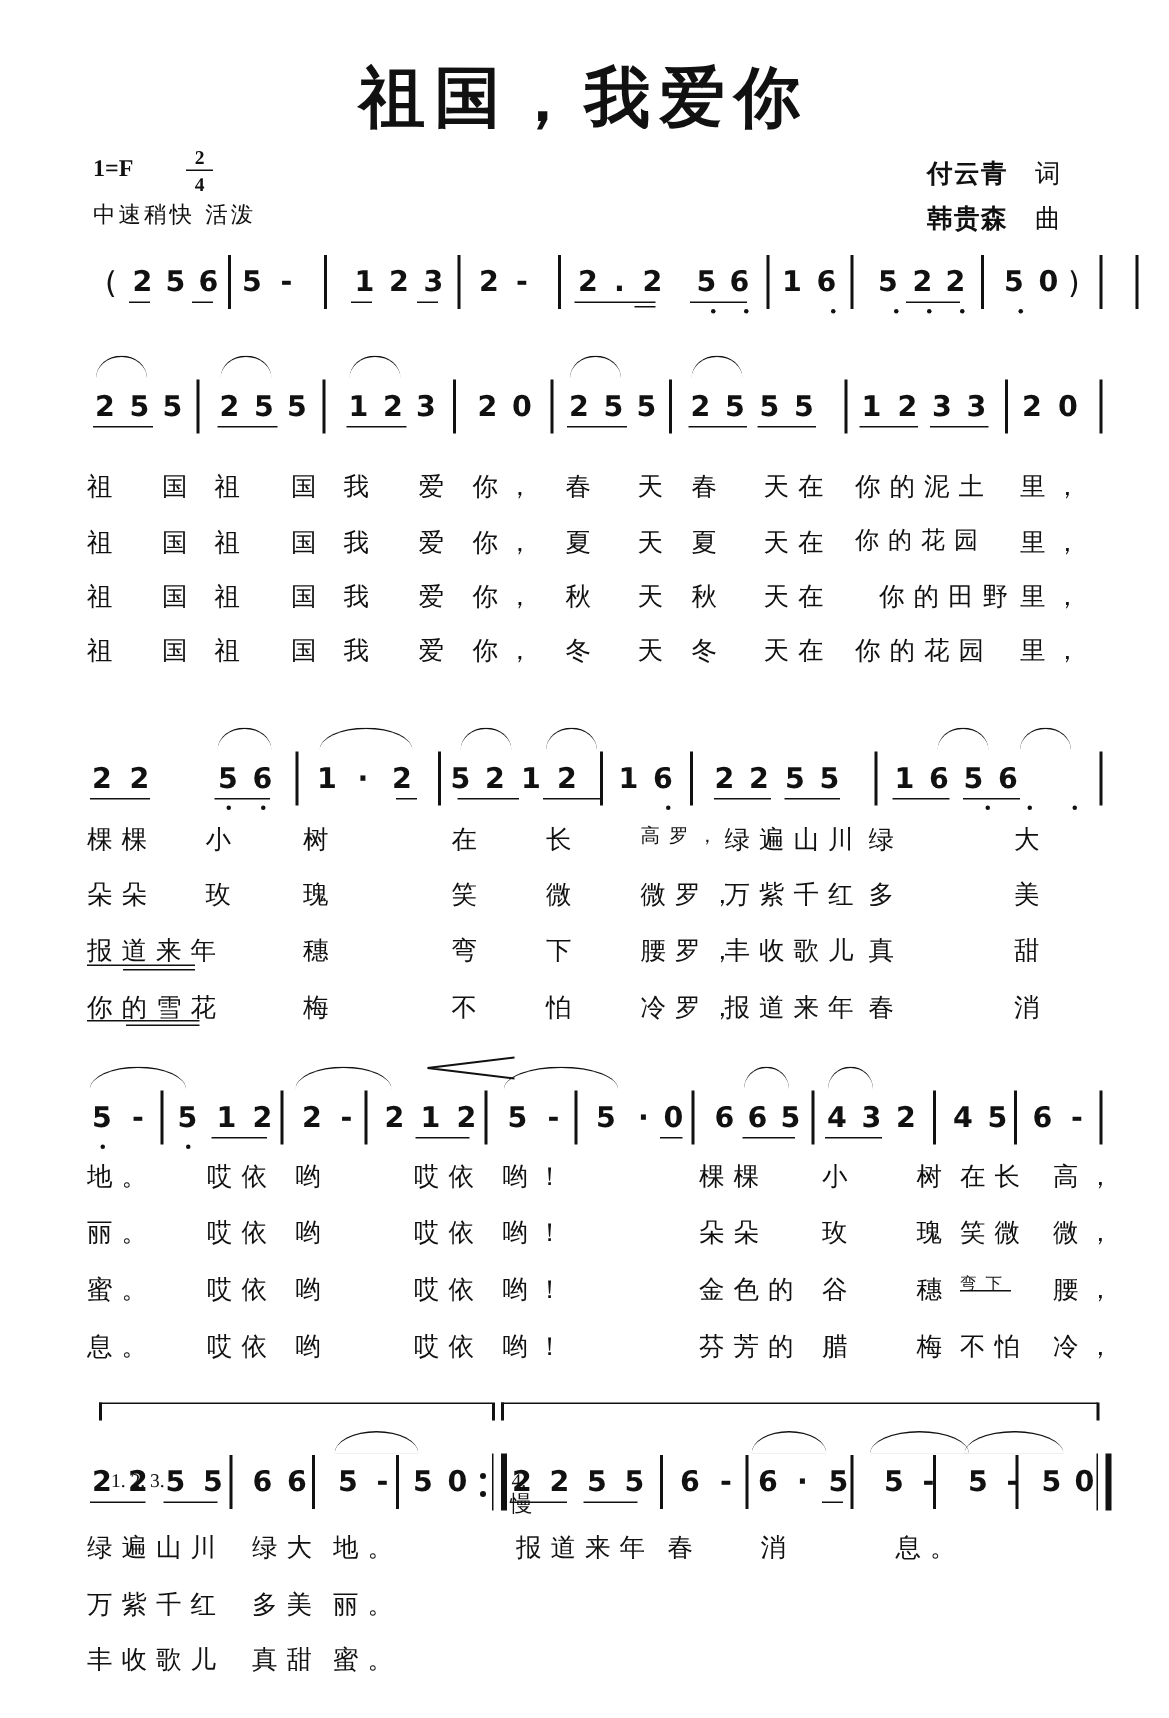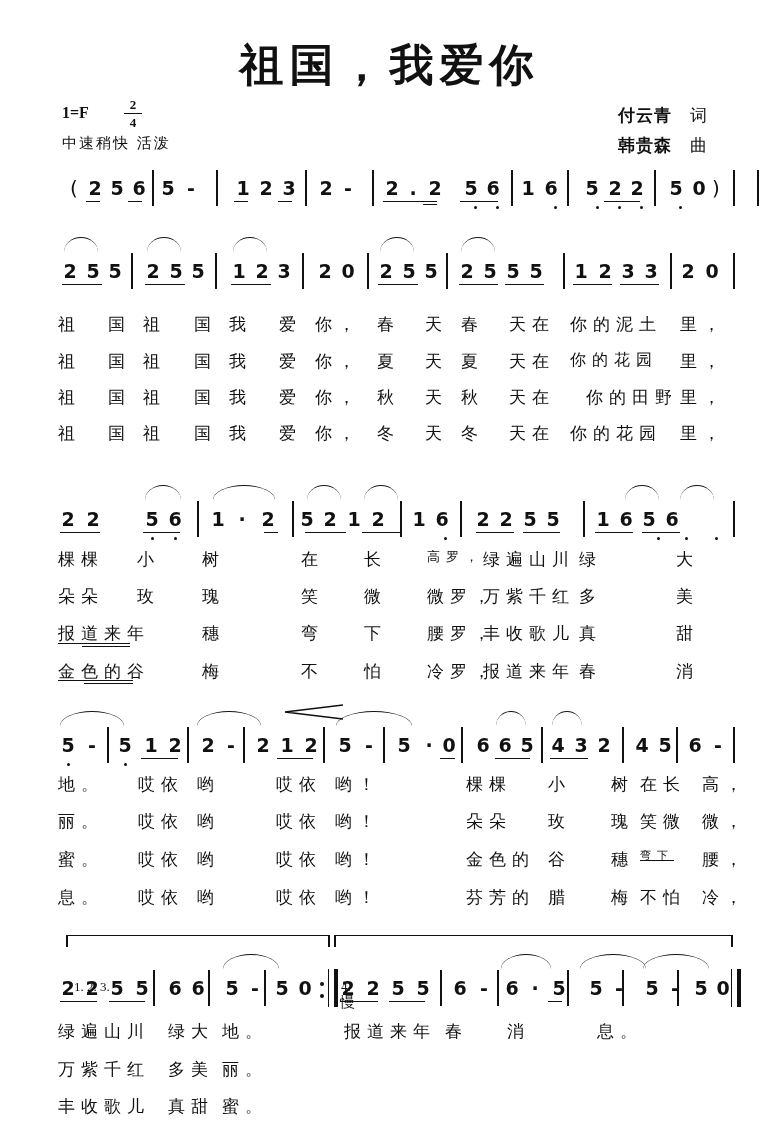--- a/index.html
+++ b/index.html
@@ -375,21 +375,21 @@
     <div class="ly" style="left: 579px; top: 585px; font-size: 17px; letter-spacing: 0px;">多</div>
     <div class="ly" style="left: 676px; top: 585px; font-size: 17px; letter-spacing: 0px;">美</div>
     <div class="ly" style="left: 58px; top: 622px; font-size: 17px; letter-spacing: 6px;">报道来年</div>
     <div class="ly" style="left: 202px; top: 622px; font-size: 17px; letter-spacing: 0px;">穗</div>
     <div class="ly" style="left: 301px; top: 622px; font-size: 17px; letter-spacing: 0px;">弯</div>
     <div class="ly" style="left: 364px; top: 622px; font-size: 17px; letter-spacing: 0px;">下</div>
     <div class="ly" style="left: 427px; top: 622px; font-size: 17px; letter-spacing: 6px;">腰罗，</div>
     <div class="ly" style="left: 483px; top: 622px; font-size: 17px; letter-spacing: 6px;">丰收歌儿</div>
     <div class="ly" style="left: 579px; top: 622px; font-size: 17px; letter-spacing: 0px;">真</div>
     <div class="ly" style="left: 676px; top: 622px; font-size: 17px; letter-spacing: 0px;">甜</div>
-    <div class="ly" style="left: 58px; top: 660px; font-size: 17px; letter-spacing: 6px;">金色的谷</div>
+    <div class="ly" style="left: 58px; top: 660px; font-size: 17px; letter-spacing: 6px;">你的雪花</div>
     <div class="ly" style="left: 202px; top: 660px; font-size: 17px; letter-spacing: 0px;">梅</div>
     <div class="ly" style="left: 301px; top: 660px; font-size: 17px; letter-spacing: 0px;">不</div>
     <div class="ly" style="left: 364px; top: 660px; font-size: 17px; letter-spacing: 0px;">怕</div>
     <div class="ly" style="left: 427px; top: 660px; font-size: 17px; letter-spacing: 6px;">冷罗，</div>
     <div class="ly" style="left: 483px; top: 660px; font-size: 17px; letter-spacing: 6px;">报道来年</div>
     <div class="ly" style="left: 579px; top: 660px; font-size: 17px; letter-spacing: 0px;">春</div>
     <div class="ly" style="left: 676px; top: 660px; font-size: 17px; letter-spacing: 0px;">消</div>
     <div class="uline-lyric" style="left: 58px; width: 72px; top: 643px;"></div>
     <div class="uline-lyric" style="left: 82px; width: 48px; top: 646px;"></div>
     <div class="uline-lyric" style="left: 58px; width: 75px; top: 680px;"></div>

